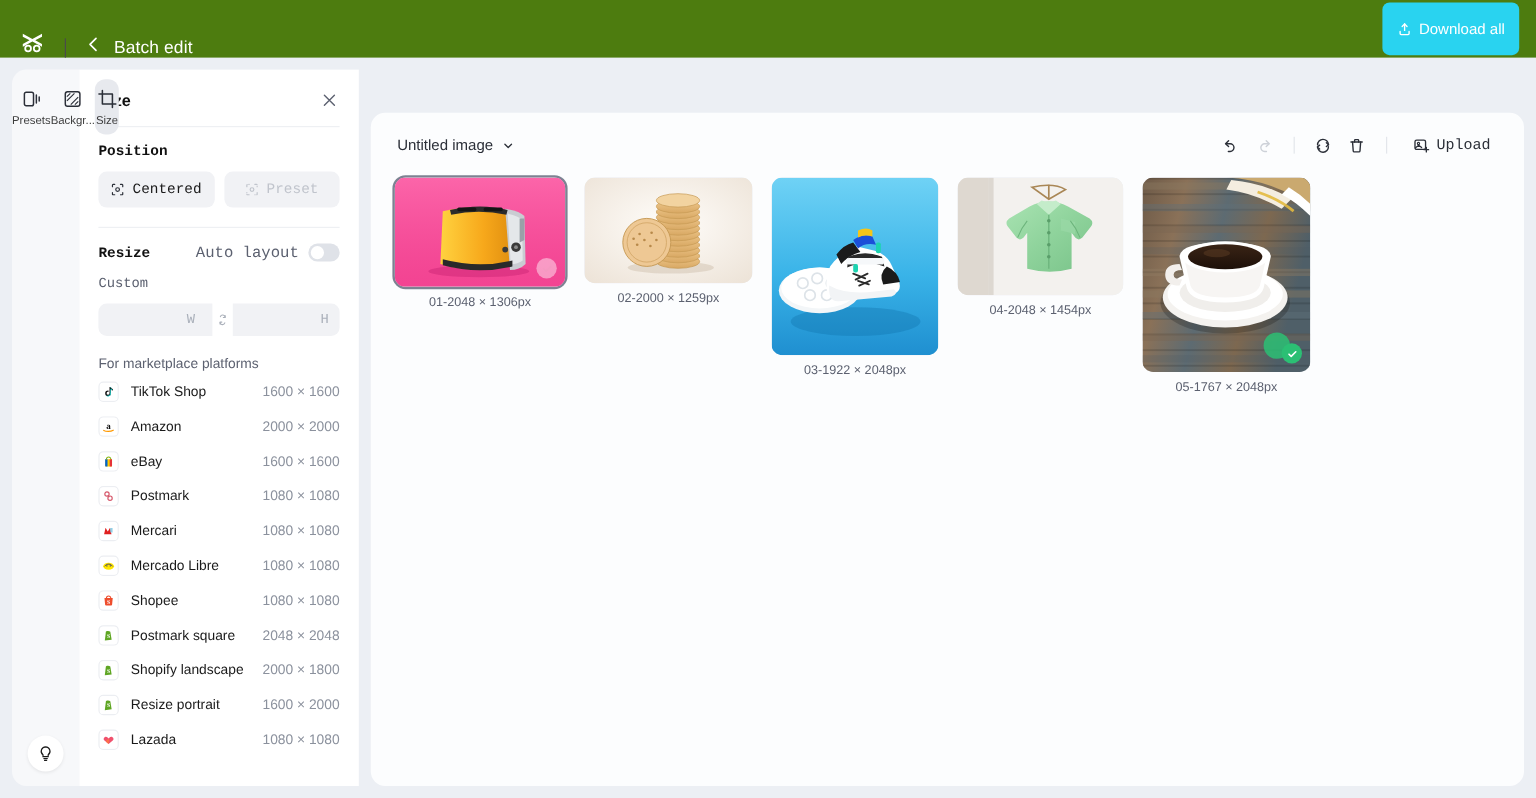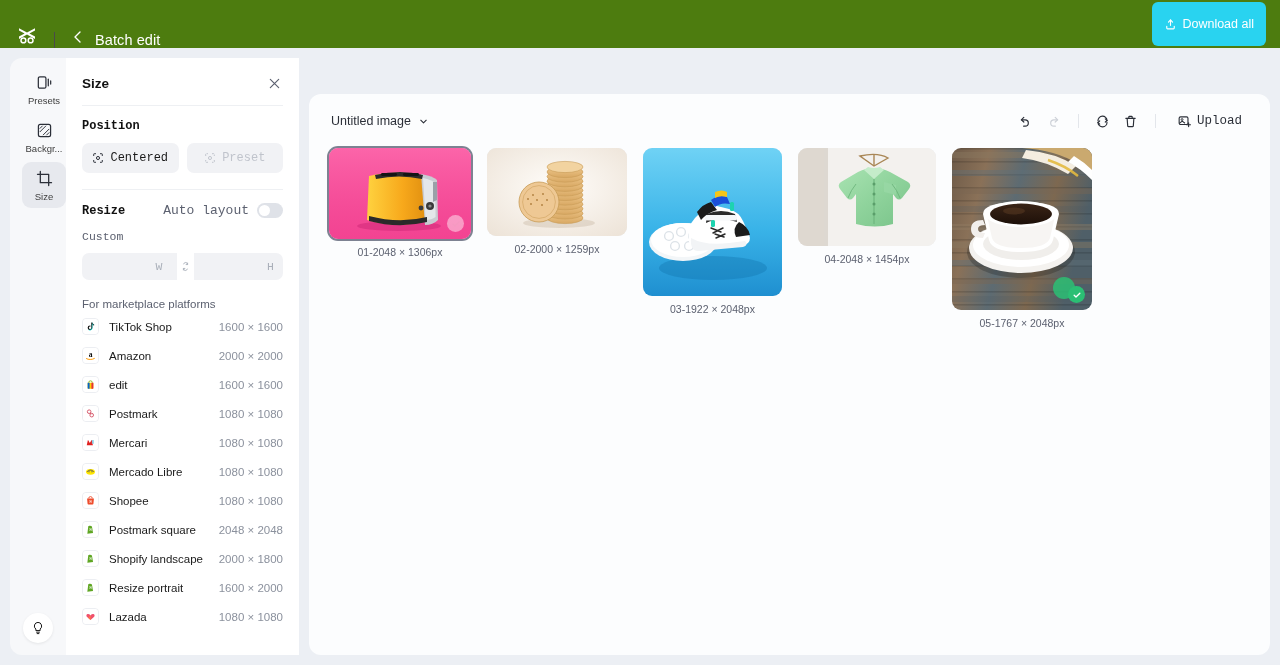--- a/index.html
+++ b/index.html
@@ -33,21 +33,21 @@
     font-weight: 500; display: flex; align-items: center; gap: 5px; cursor: pointer;
   }
   .dlbtn svg { display:block; }
 
   
   .shell { display: flex; height: 617px; padding: 10px; gap: 0; }
 
   
   .rail {
     width: 56px; background: #f7f8fa; border-radius: 12px 0 0 12px;
-    padding: 8px 0; display: flex; flex-direction: column; align-items: flex-end;
+    padding: 8px 0; display: flex; flex-direction: row; align-items: flex-start;
     position: relative; flex: none;
   }
   .rail-item {
     width: 44px; padding: 6px 0 5px; border-radius: 9px; cursor: pointer;
     display: flex; flex-direction: column; align-items: center; gap: 3px;
     margin-bottom: 2px;
   }
   .rail-item.active { background: #e7e9ee; }
   .rail-item .ri { width: 20px; height: 20px; display: flex; align-items: center; justify-content: center; }
   .rail-item .ri svg { display: block; }
@@ -327,21 +327,21 @@
         <div class="mkrow">
           <span class="mkicon">
             <svg viewBox="0 0 20 20" width="17" height="17">
               <rect width="20" height="20" rx="4" fill="#fff"></rect>
               <path d="M6.2 7.5h7.6v7a1.3 1.3 0 0 1-1.3 1.3H7.5a1.3 1.3 0 0 1-1.3-1.3z" fill="#ffce00"></path>
               <path d="M6.2 7.5h2.6v8.3H7.5a1.3 1.3 0 0 1-1.3-1.3z" fill="#0064d2"></path>
               <path d="M11.2 7.5h2.6v7a1.3 1.3 0 0 1-1.3 1.3h-1.3z" fill="#e53238"></path>
               <path d="M7.6 7.5a2.4 2.4 0 0 1 4.8 0" stroke="#86b817" stroke-width="1.2" fill="none"></path>
             </svg>
           </span>
-          <span class="mkname">edit</span>
+          <span class="mkname">eBay</span>
           <span class="mkdim">1600 × 1600</span>
         </div>
         <div class="mkrow">
           <span class="mkicon">
             <svg viewBox="0 0 20 20" width="17" height="17">
               <rect width="20" height="20" rx="4" fill="#fff"></rect>
               <circle cx="8.2" cy="7.6" r="2.4" stroke="#d6586b" stroke-width="1.3" fill="none"></circle>
               <circle cx="11.6" cy="12.2" r="2.4" stroke="#d6586b" stroke-width="1.3" fill="none"></circle>
               <path d="M9.4 9.6 L10.4 10.6" stroke="#d6586b" stroke-width="1.3" stroke-linecap="round"></path>
             </svg>

